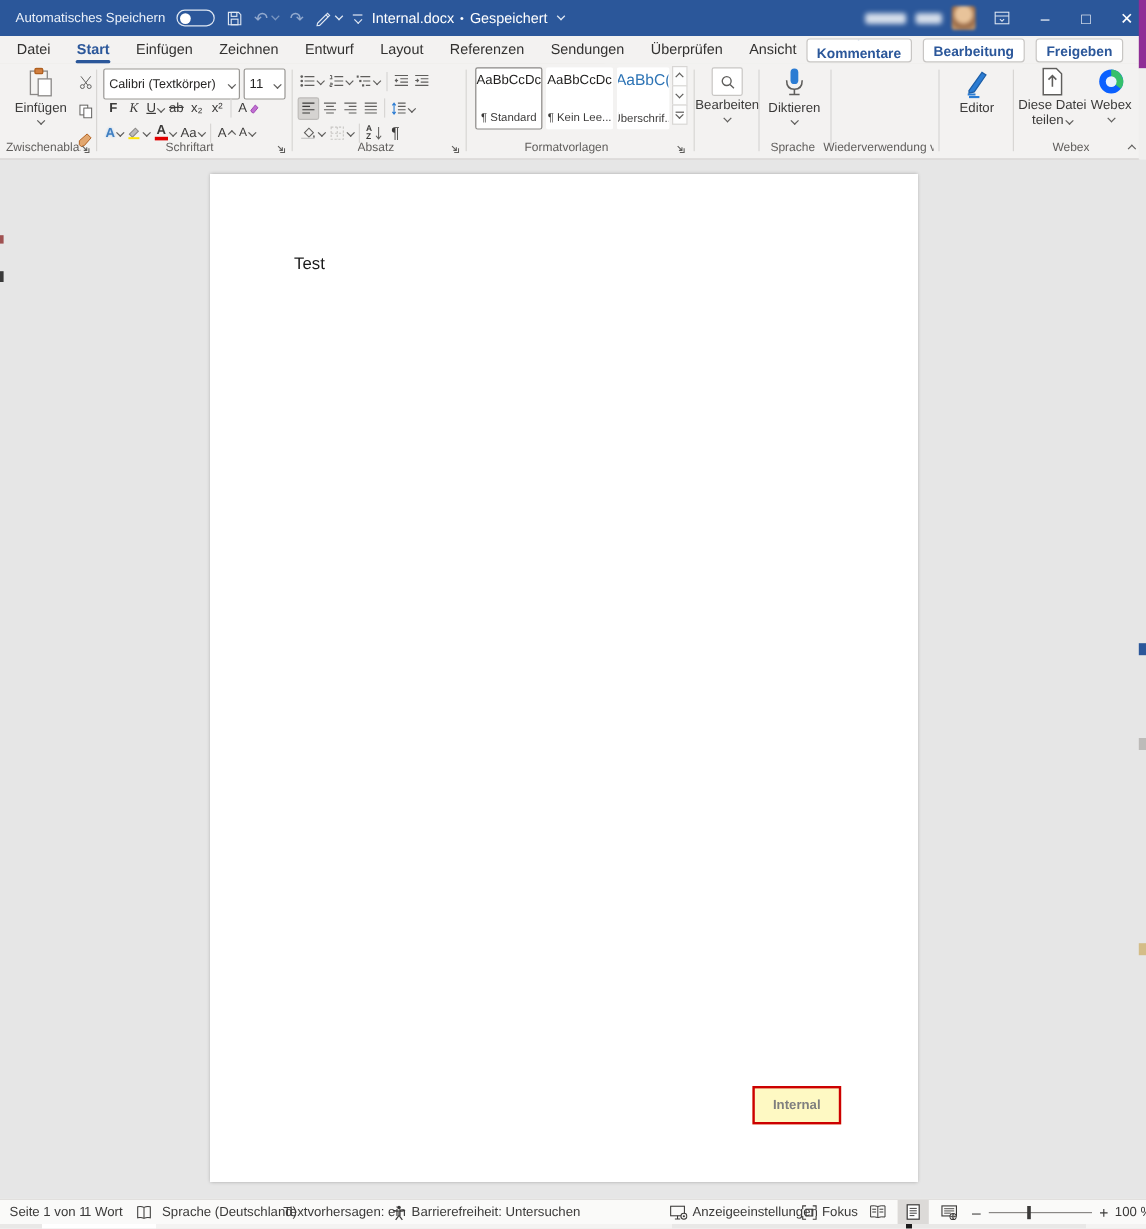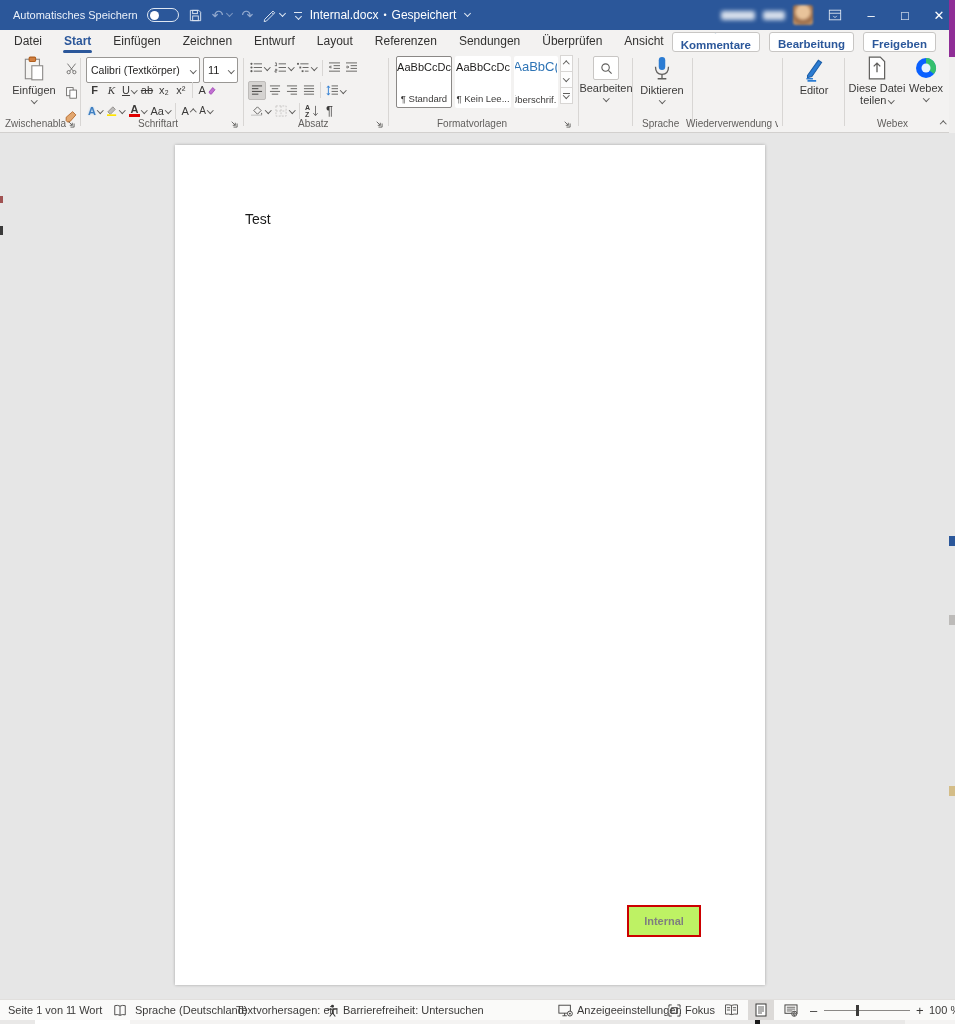--- a/index.html
+++ b/index.html
@@ -70,21 +70,21 @@
   .scrollcol { position:absolute; display:flex; flex-direction:column; }
   .scrollcol > div { width:13px; height:17px; border:1px solid #d8d6d4; background:#fdfdfd; display:flex;
                      align-items:center; justify-content:center; margin-top:-1px; }
 
   
   .docarea { position:absolute; left:0; top:134px; width:950px; height:865px; background:#e6e6e6; }
   .page { position:absolute; left:175px; top:11px; width:590px; height:840px; background:#fff;
           box-shadow:0 0 3px rgba(0,0,0,.28); }
   .bodytext { position:absolute; left:70px; top:66px; font-size:14px; color:#1a1a1a; }
   .internal-label { position:absolute; left:452px; top:760px; width:74px; height:32px; border:2px solid #cc0000;
-                    background:#bef264; display:flex; align-items:center; justify-content:center;
+                    background:#fef9c3; display:flex; align-items:center; justify-content:center;
                     font-size:11px; font-weight:bold; color:#7f7f7f; }
 
   
   .statusbar { position:absolute; left:0; top:999px; width:955px; height:21px; background:#fafaf9;
                border-top:1px solid #e1dfdd; font-size:11px; color:#3b3a39; }
   .sb-item { position:absolute; top:0; height:20px; display:flex; align-items:center; gap:4px; white-space:nowrap; }
   .viewbox { width:26px; height:20px; display:flex; align-items:center; justify-content:center; }
   .viewbox.selected { background:#dcdad8; }
   .zoomtrack { position:absolute; left:824px; top:10px; width:86px; height:1px; background:#8a8886; }
   .zoomthumb { position:absolute; left:856px; top:5px; width:3px; height:11px; background:#3b3a39; }

